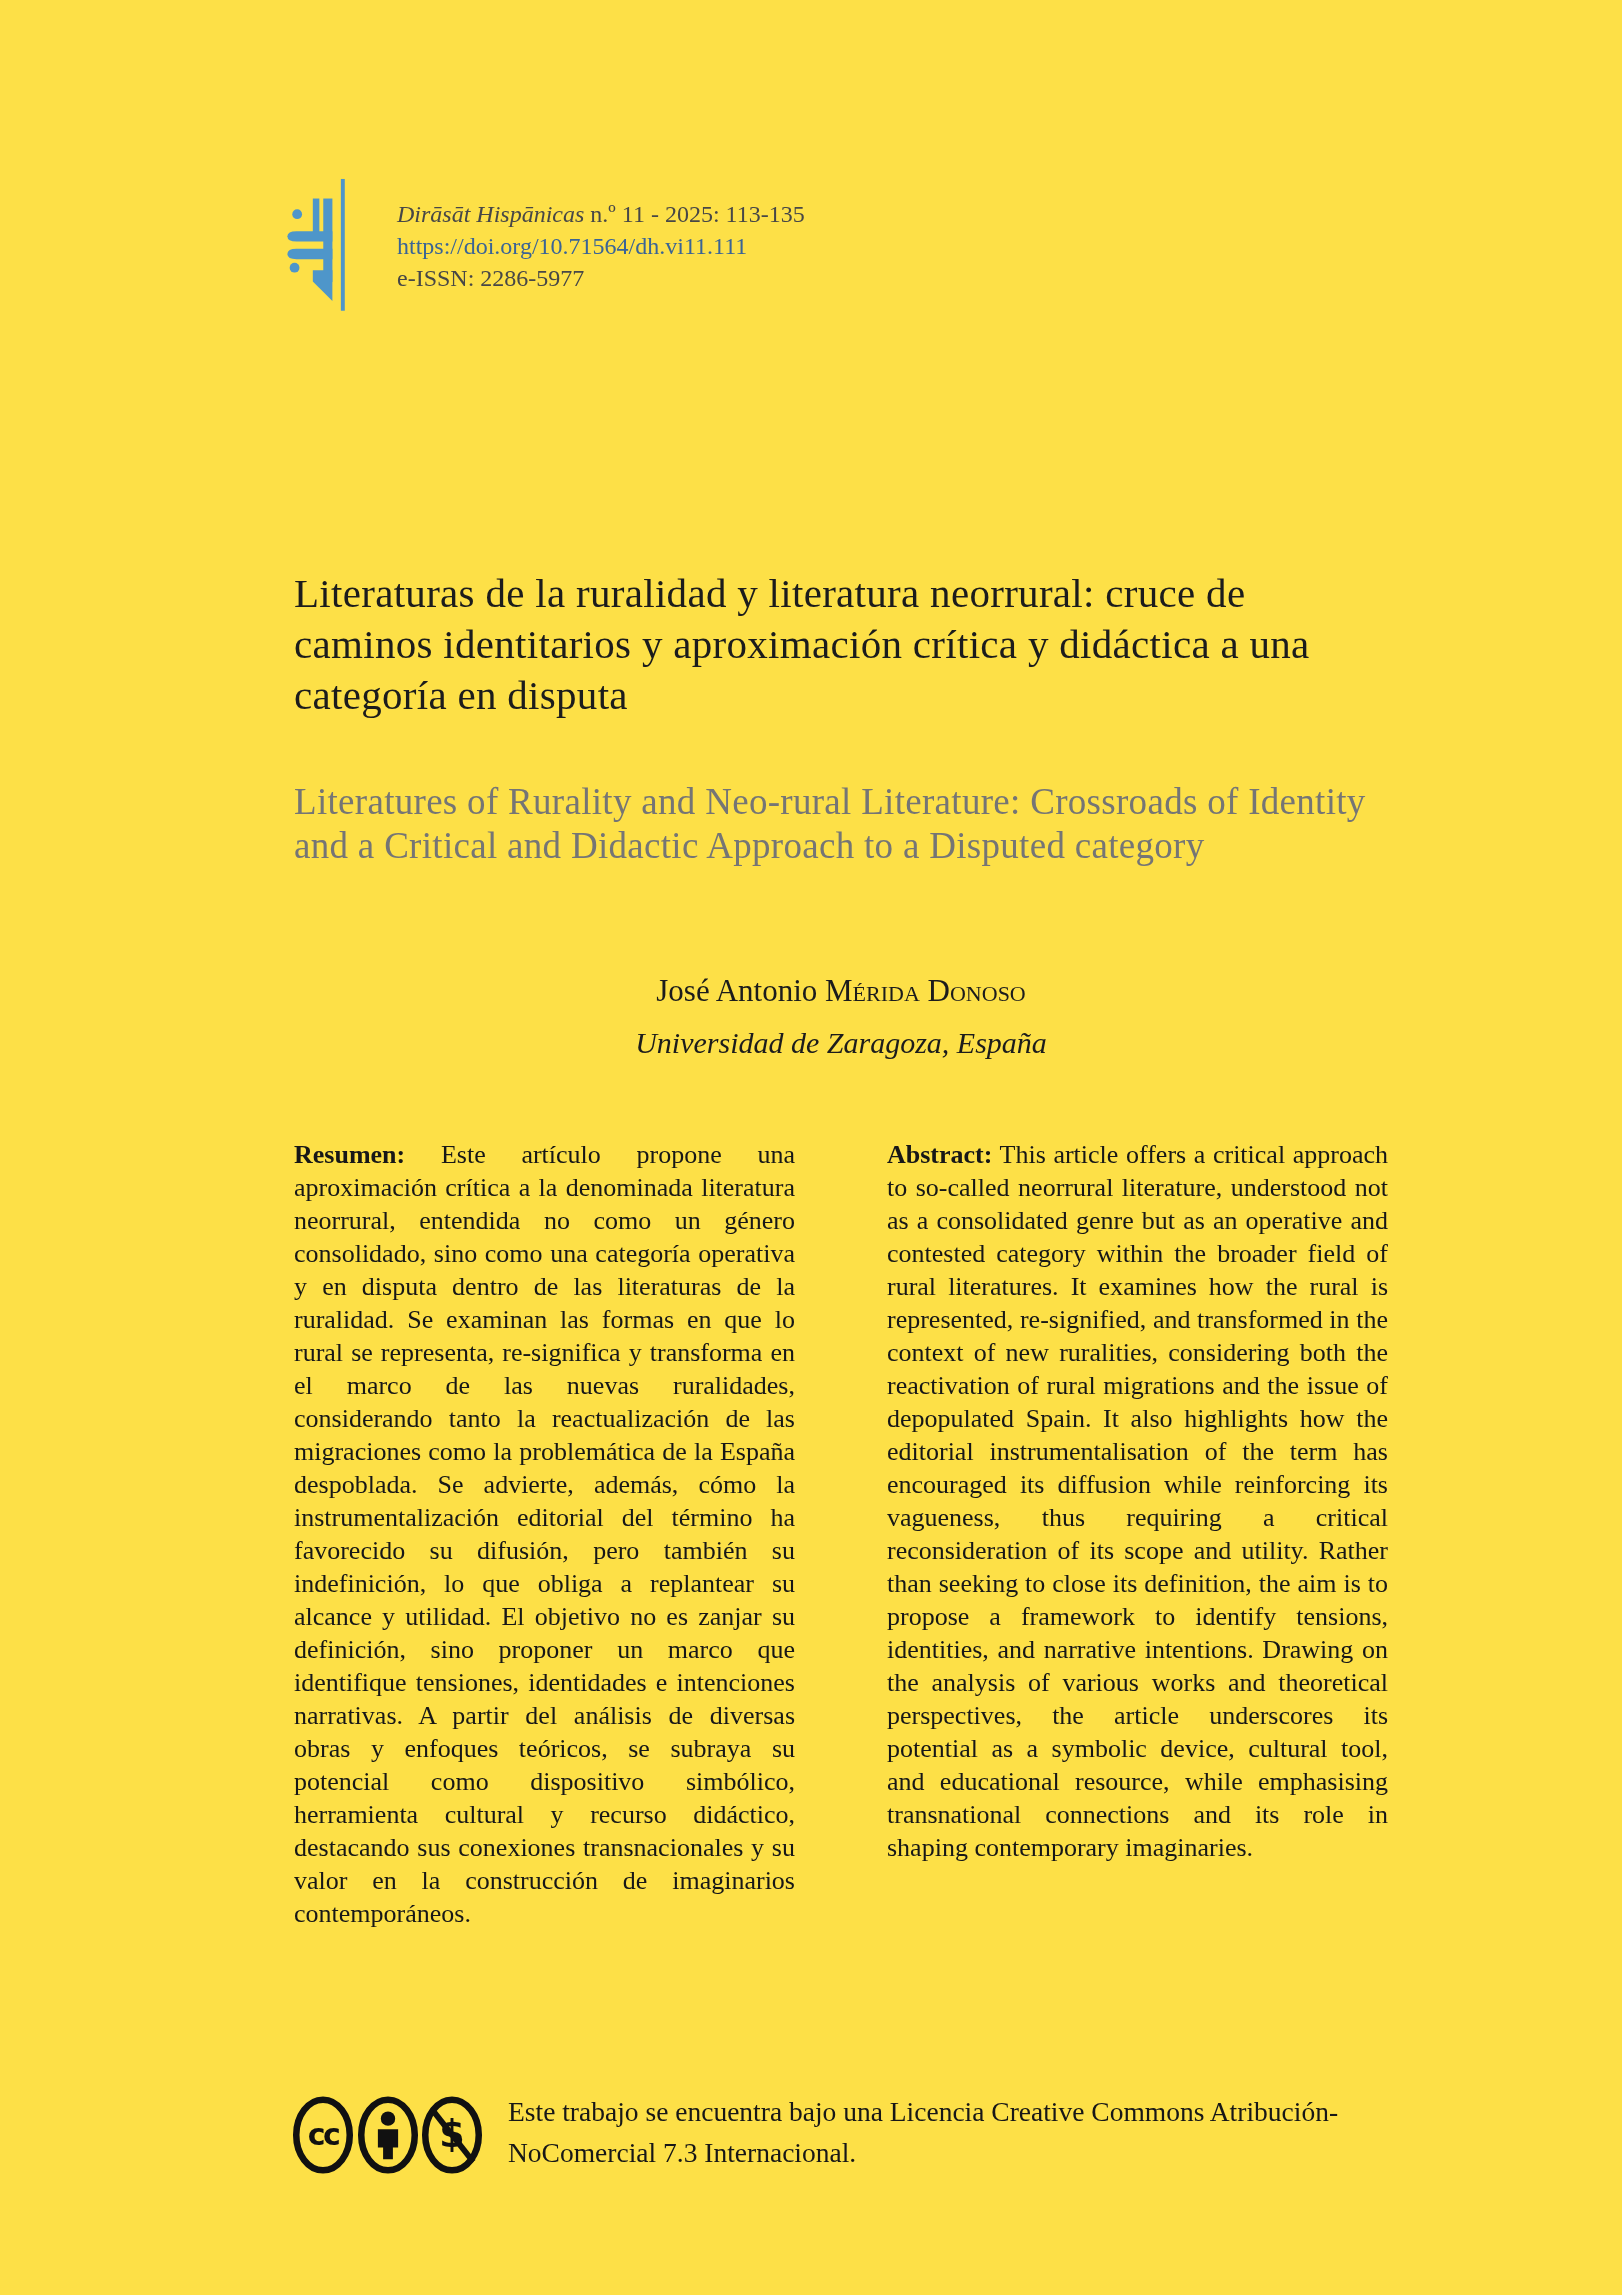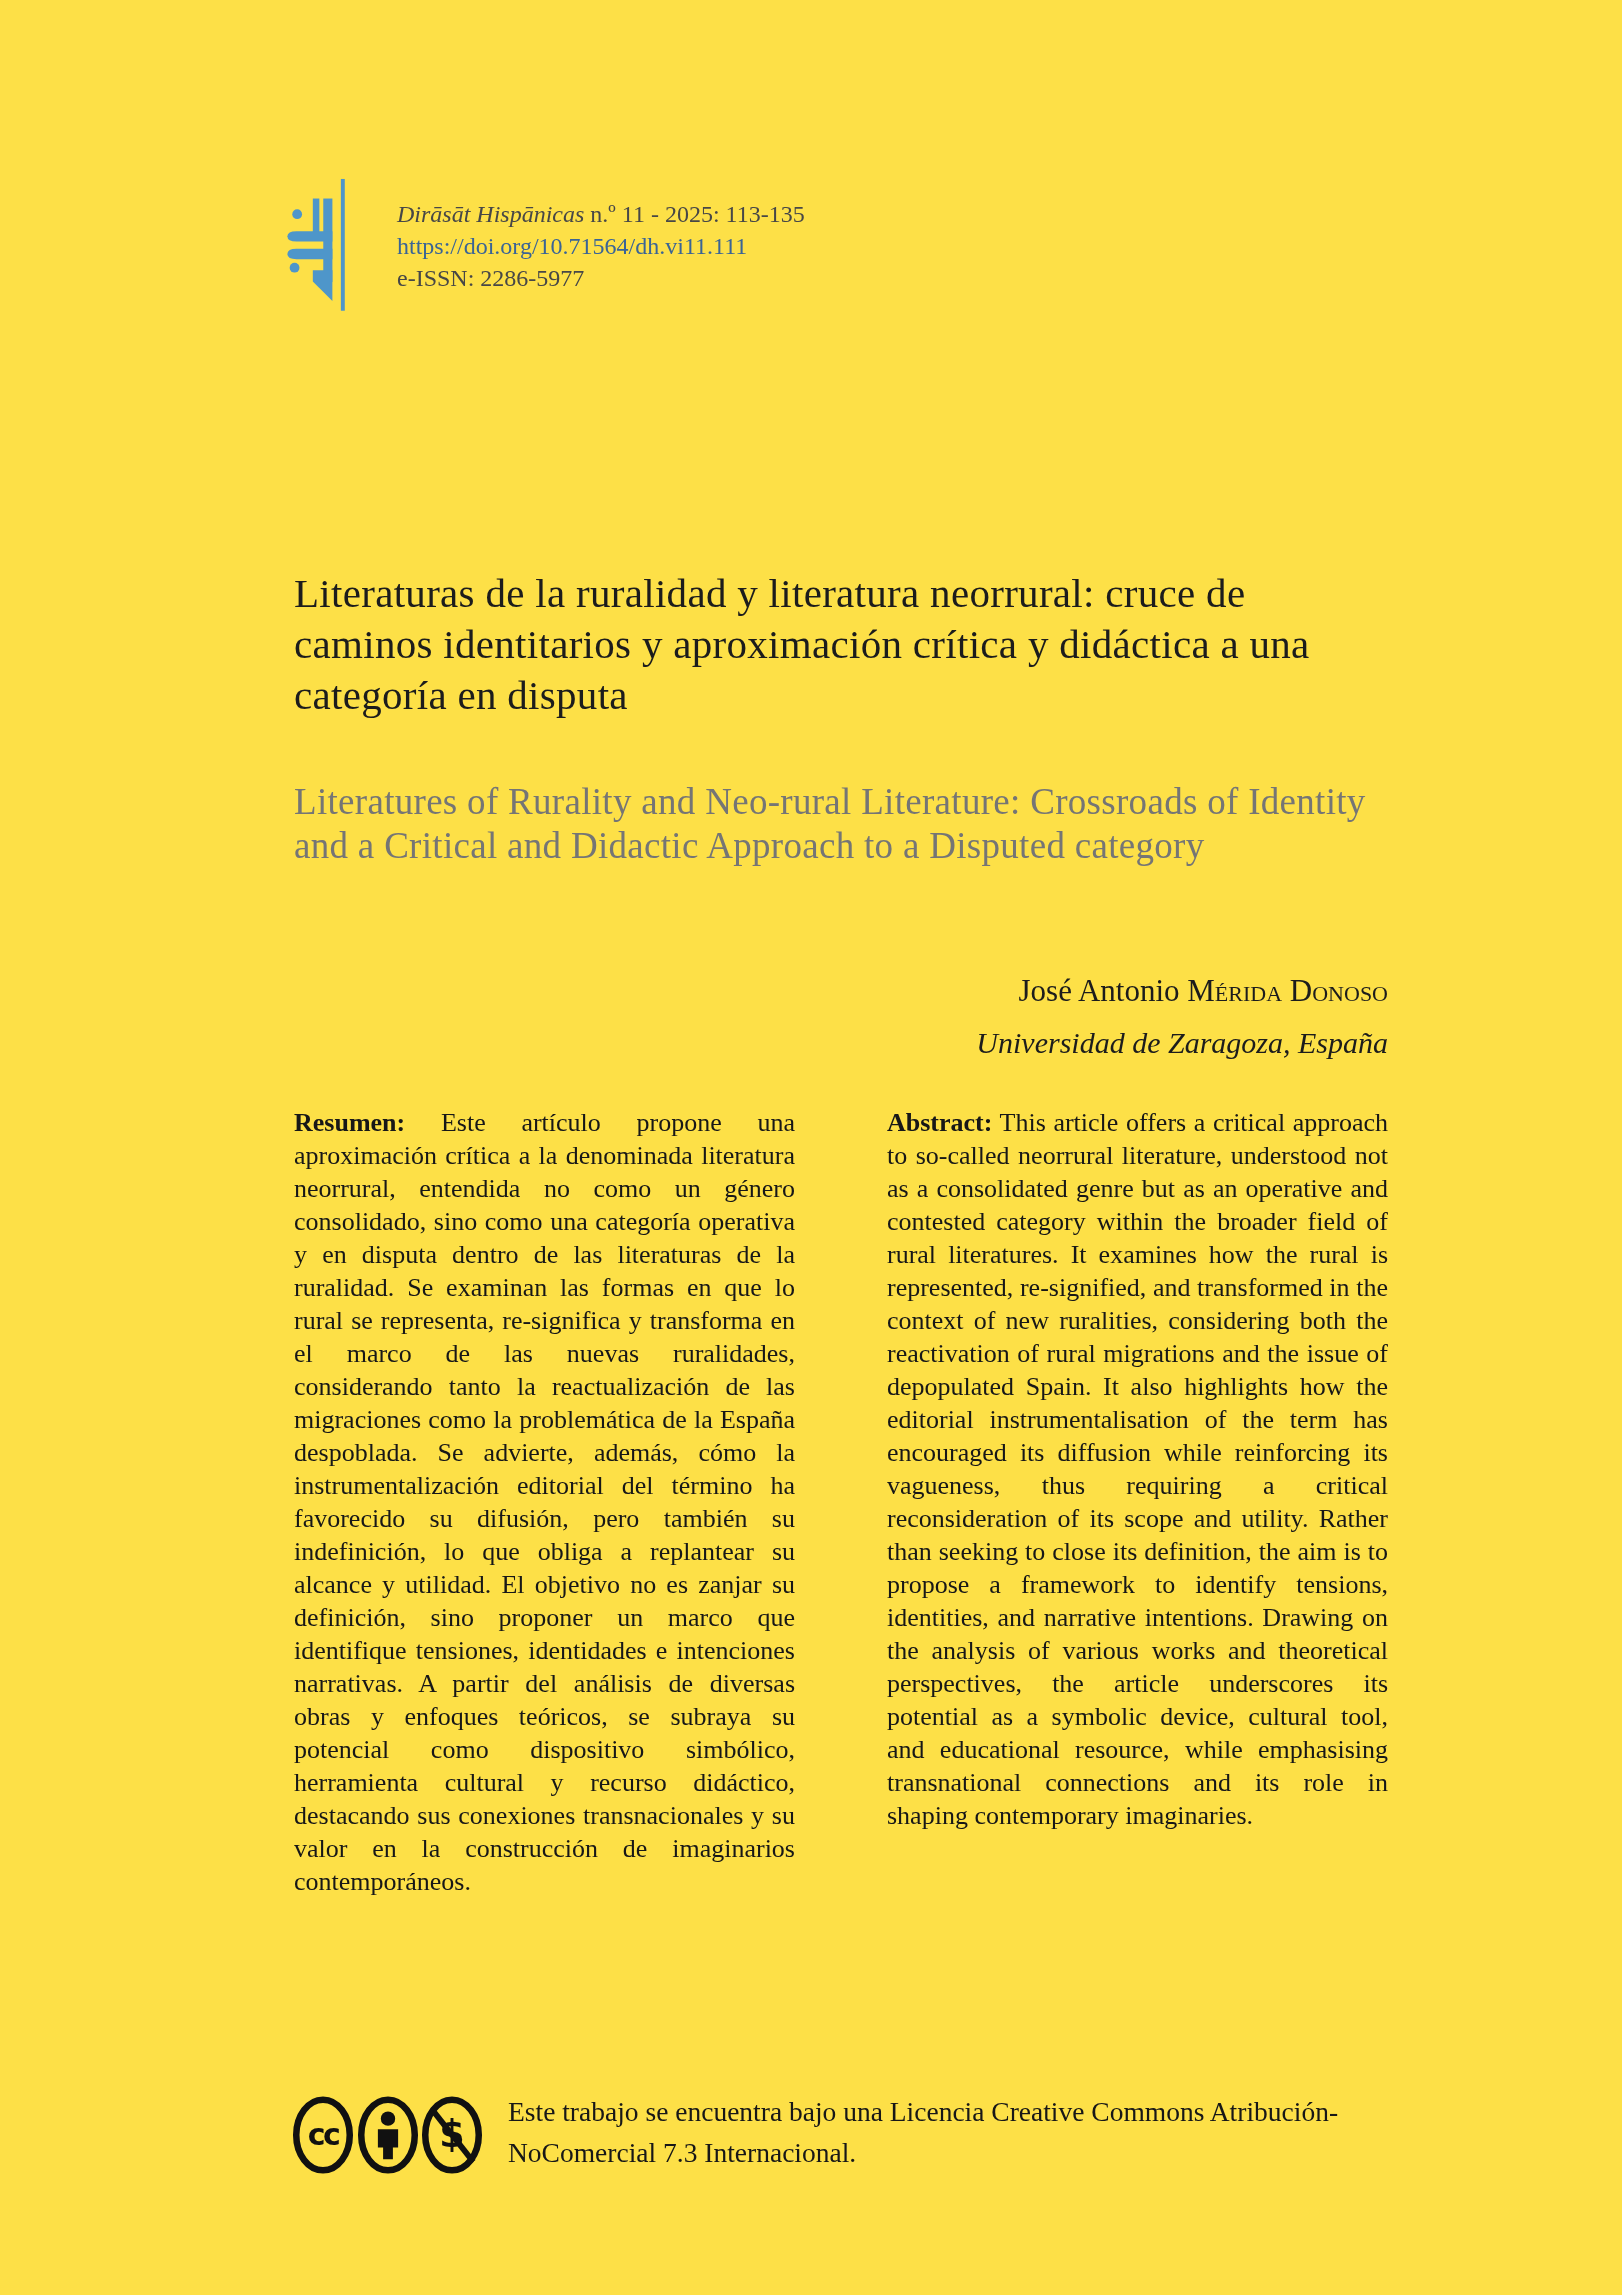--- a/index.html
+++ b/index.html
@@ -28,29 +28,29 @@
     letter-spacing:0.3px;
   }
   .title-en{
     position:absolute;left:294px;top:780px;width:1094px;
     font-size:37px;line-height:44px;color:#757575;
     letter-spacing:0.3px;
   }
   
   .author-block{
     position:absolute;left:294px;top:974px;width:1094px;
-    text-align:right;
+    text-align:center;
     font-family:Liberation Serif, serif;
   }
   .author-name{font-size:31px;line-height:34px;color:#1c1c1c;}
   .author-name .sc{font-variant:small-caps;}
   .affiliation{font-size:30px;line-height:33px;font-style:italic;color:#1c1c1c;margin-top:18.3px;}
   
   .columns{
-    position:absolute;left:294px;top:1106px;width:1094px;
+    position:absolute;left:294px;top:1138px;width:1094px;
     display:flex;gap:92px;justify-content:center;
   }
   .col{width:501px;font-size:26px;line-height:33px;text-align:justify;color:#171717;}
   .col p{margin:0;}
   .col .keywords{margin-top:18.3px;}
   .lead{font-weight:bold;}
   
   .license-icons{
     position:absolute;left:292px;top:2095px;
     display:flex;gap:2.6px;

